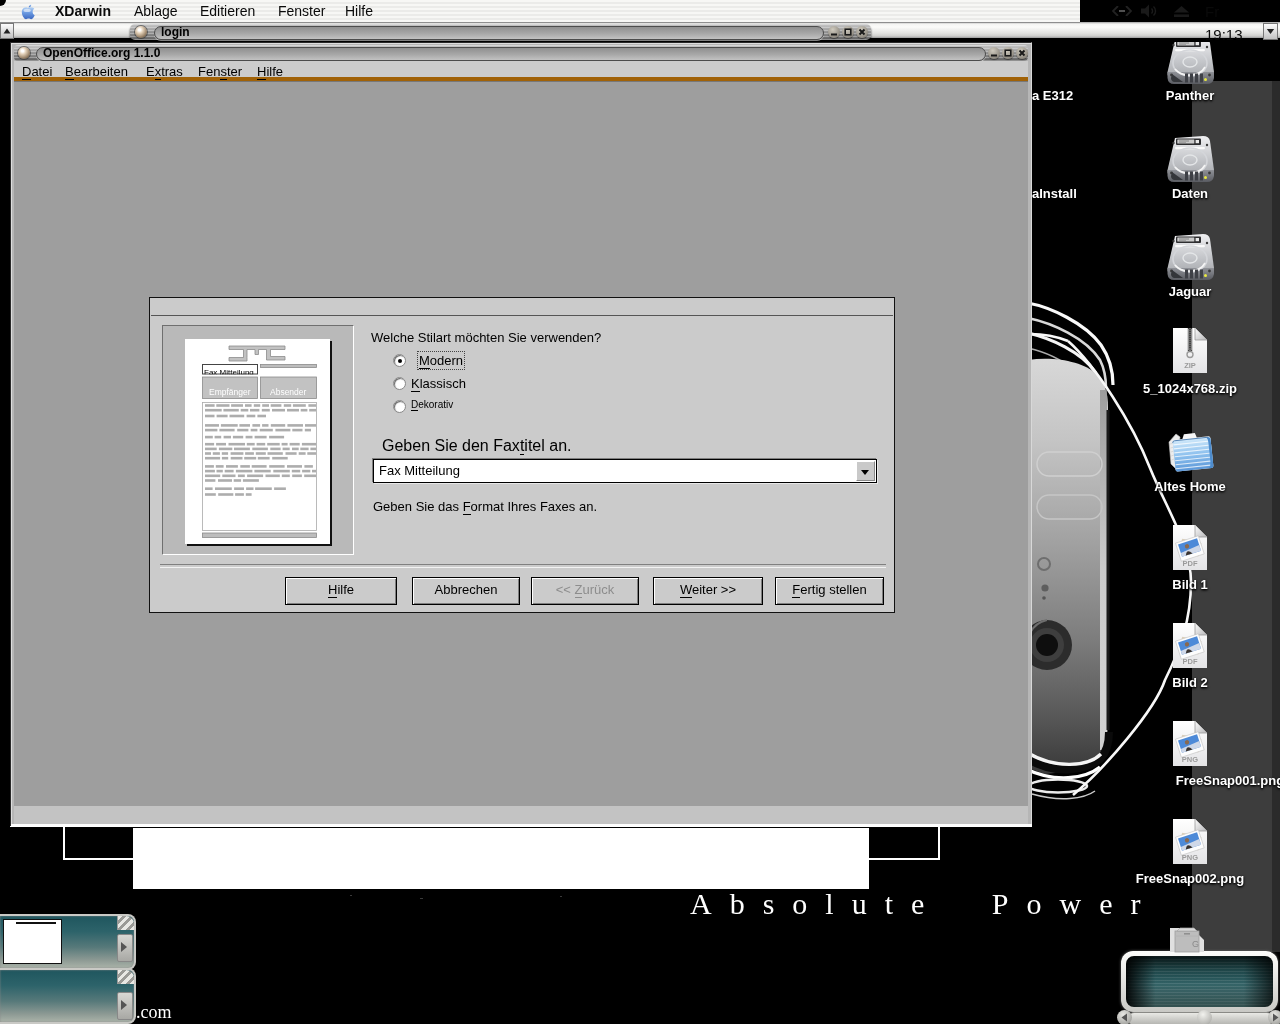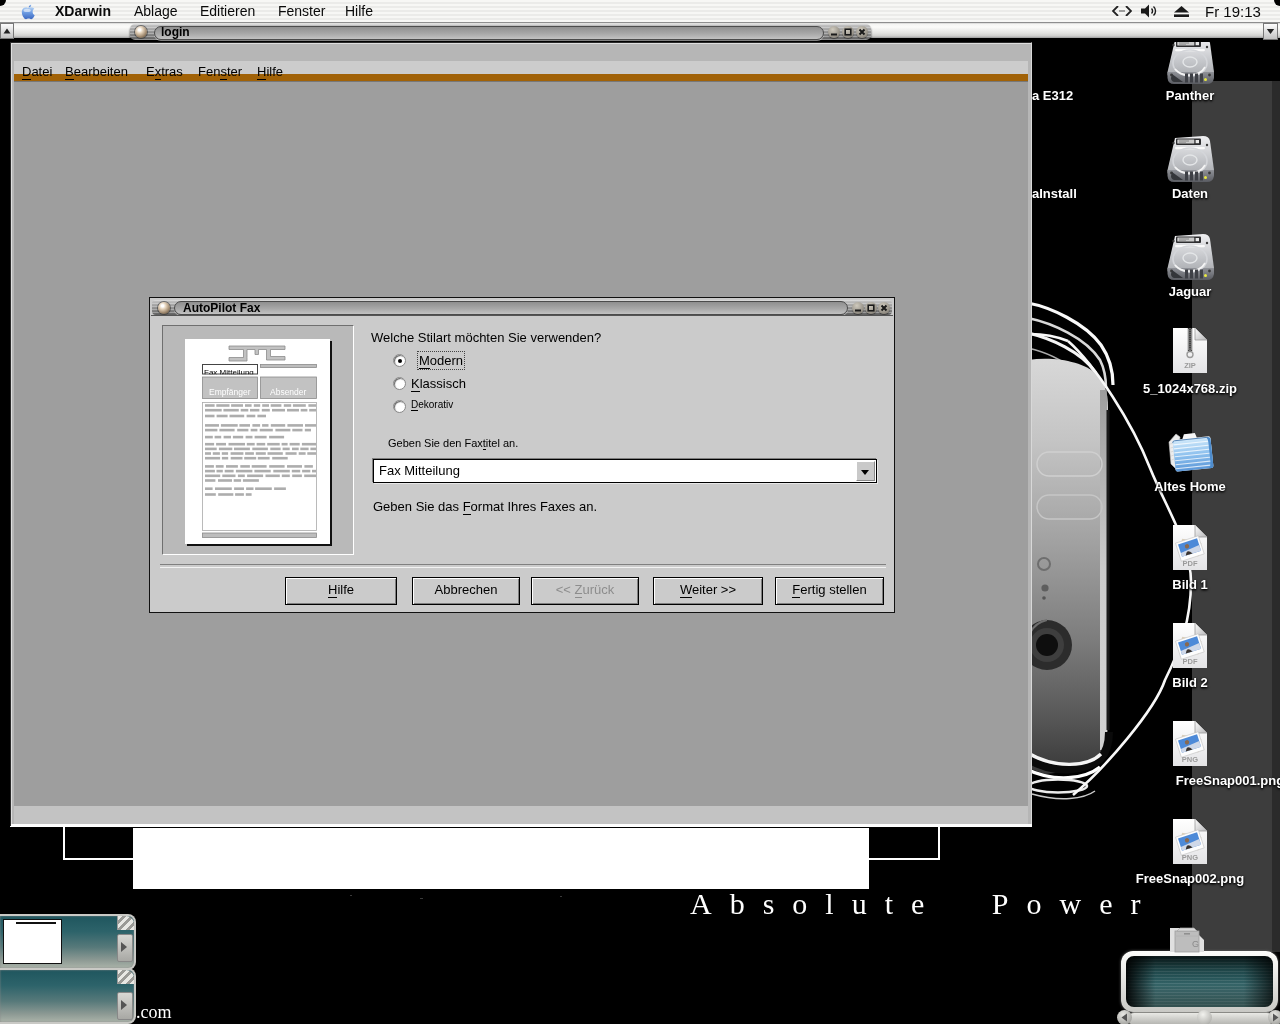--- a/index.html
+++ b/index.html
@@ -1,21 +1,21 @@
 <!DOCTYPE html>
 <html><head>
 <meta charset="utf-8">
 <style>
   html,body{margin:0;padding:0;width:1280px;height:1024px;background:#000;overflow:hidden;
     font-family:"Liberation Sans",sans-serif;}
   .abs{position:absolute;}
   
-  #menubar{position:absolute;left:0;top:0;width:1280px;height:22px;
+  #menubar{position:absolute;left:0;top:0;width:1048px;height:22px;
     background:repeating-linear-gradient(180deg,#f7f7f5 0 2px,#ebebe9 2px 4px);
-    border-bottom:1px solid #8e8e8e;z-index:40;}
+    border-bottom:1px solid #8e8e8e;z-index:40;padding-left:32px;}
   #menubar .mi{position:absolute;top:0;height:22px;line-height:23px;font-size:14px;color:#0a0a0a;}
   .corner{position:absolute;width:6px;height:6px;background:#000;z-index:60;top:0;}
   .ridge{background:
     repeating-linear-gradient(180deg,rgba(255,255,255,.30) 0 1px,rgba(255,255,255,0) 1px 3px),
     linear-gradient(180deg,#c9c9c9 0%,#a9a9a9 30%,#868686 65%,#5e5e5e 100%);}
   .pill{position:absolute;border:1px solid #4c4c4c;border-radius:8px 8px 8px 8px;
     background:linear-gradient(180deg,#8f8f8f 0%,#a8a8a8 55%,#c2c2c2 100%);
     box-shadow:0 1px 0 rgba(255,255,255,.5);}
   .sphere{position:absolute;border-radius:50%;
     background:radial-gradient(circle at 38% 32%,#fff 0 10%,#e4d2ba 30%,#a08a70 62%,#60503e 88%,#453a2e 100%);
@@ -322,59 +322,59 @@
       <svg width="12" height="12" viewBox="0 0 12 12">
         <path d="M3.5 3.5 L8.5 8.5 M8.5 3.5 L3.5 8.5" stroke="#1a1a1a" stroke-width="2"></path>
       </svg>
     </div>
 </div>
 
 <div class="abs" style="left:10px;top:42px;width:1022px;height:784px;z-index:26;
   background:#b6b6b6;border:1px solid #2a2a2a;border-right-color:#d8d8d8;box-sizing:border-box;
   box-shadow:inset 1px 1px 0 #dedede, 0 1px 0 #fff;">
 
+  <div class="abs ridge" style="left:3px;top:2px;width:1014px;height:16px;border-radius:4px;">
+    <div class="sphere" style="left:4px;top:2px;width:12px;height:12px;"></div>
+    <div class="pill" style="left:22px;top:1.5px;width:948px;height:12px;"></div>
+    <span class="abs" style="left:29px;top:1px;font-size:12px;font-weight:bold;color:#000;z-index:2;">OpenOffice.org 1.1.0</span>
+    <div class="wbtn" style="left:974px;top:2px;">
+        <svg width="12" height="12" viewBox="0 0 12 12">
+          <rect x="3" y="7.5" width="6" height="2" fill="#1a1a1a"></rect>
+        </svg>
+      </div>
+    <div class="wbtn" style="left:988px;top:2px;">
+        <svg width="12" height="12" viewBox="0 0 12 12">
+          <rect x="3.2" y="3.2" width="5.6" height="5.6" fill="none" stroke="#1a1a1a" stroke-width="1.6"></rect>
+        </svg>
+      </div>
+    <div class="wbtn" style="left:1002px;top:2px;">
+        <svg width="12" height="12" viewBox="0 0 12 12">
+          <path d="M3.5 3.5 L8.5 8.5 M8.5 3.5 L3.5 8.5" stroke="#1a1a1a" stroke-width="2"></path>
+        </svg>
+      </div>
+  </div>
 
   <div class="abs" style="left:3px;top:18px;width:1014px;height:20px;background:#cccccc;
-      border-bottom:7px solid #a16207;box-sizing:border-box;font-size:13px;color:#000;">
+      border-bottom:4px solid #a16207;box-sizing:border-box;font-size:13px;color:#000;">
     <span class="abs" style="left:8px;top:3px;"><u>D</u>atei</span>
     <span class="abs" style="left:51px;top:3px;"><u>B</u>earbeiten</span>
     <span class="abs" style="left:132px;top:3px;">E<u>x</u>tras</span>
     <span class="abs" style="left:184px;top:3px;">Fen<u>s</u>ter</span>
     <span class="abs" style="left:243px;top:3px;"><u>H</u>ilfe</span>
   </div>
 
   <div class="abs" style="left:3px;top:38px;width:1014px;height:725px;background:#9e9e9e;border-top:1px solid #787878;box-sizing:border-box;"></div>
 
   <div class="abs" style="left:3px;top:763px;width:1014px;height:19px;background:#c3c3c3;"></div>
   <div class="abs" style="left:0px;top:781px;width:1021px;height:2px;background:#fdfdfd;"></div>
 </div>
 
 <div class="abs" style="left:149px;top:297px;width:746px;height:316px;z-index:30;
   background:#cbcbcb;border:1px solid #111;box-sizing:border-box;">
 
-  <div class="abs ridge" style="left:2px;top:2px;width:740px;height:15px;border-radius:4px;">
-    <div class="sphere" style="left:6px;top:1.5px;width:12px;height:12px;"></div>
-    <div class="pill" style="left:22px;top:1px;width:672px;height:12px;"></div>
-    <span class="abs" style="left:31px;top:0.5px;font-size:12px;font-weight:bold;color:#000;z-index:2;">AutoPilot Fax</span>
-    <div class="wbtn" style="left:700px;top:1.5px;">
-        <svg width="12" height="12" viewBox="0 0 12 12">
-          <rect x="3" y="7.5" width="6" height="2" fill="#1a1a1a"></rect>
-        </svg>
-      </div>
-    <div class="wbtn" style="left:713px;top:1.5px;">
-        <svg width="12" height="12" viewBox="0 0 12 12">
-          <rect x="3.2" y="3.2" width="5.6" height="5.6" fill="none" stroke="#1a1a1a" stroke-width="1.6"></rect>
-        </svg>
-      </div>
-    <div class="wbtn" style="left:726px;top:1.5px;">
-        <svg width="12" height="12" viewBox="0 0 12 12">
-          <path d="M3.5 3.5 L8.5 8.5 M8.5 3.5 L3.5 8.5" stroke="#1a1a1a" stroke-width="2"></path>
-        </svg>
-      </div>
-  </div>
   <div class="abs" style="left:1px;top:17px;width:742px;height:1px;background:#555;"></div>
 
   <div class="abs sunken" style="left:12px;top:27px;width:190px;height:228px;background:#b9b9b9;"></div>
   <svg class="abs" style="left:35px;top:41px;will-change:transform;" width="148" height="208" viewBox="0 0 148 208">
     <rect x="0" y="0" width="145" height="205" fill="#fff"></rect>
     <rect x="145" y="2" width="2" height="205" fill="#111"></rect>
     <rect x="2" y="205" width="145" height="2" fill="#111"></rect>
 
     <g fill="#c2c2c2" stroke="#8b8b8b" stroke-width="0.8">
       <path d="M44 7 L100 7 L100 10.5 L85.5 10.5 L85.5 17.5 L100 17.5 L100 21 L81.5 21 L81.5 10.5 L73.5 10.5 L73.5 15.5 L70 15.5 L70 10.5 L62 10.5 L62 18.5 L62 18.5 L62 18.5 L62 22 L44 22 L44 18.5 L58.5 18.5 L58.5 10.5 L44 10.5 Z"></path>
@@ -525,21 +525,21 @@
      <div class="abs" style="left:3.5px;top:3.5px;width:4px;height:4px;border-radius:50%;background:#000;"></div>
     </div>
   <span class="abs" style="left:261px;top:55px;font-size:13px;outline:1px dotted #444;outline-offset:1px;margin-left:8px;"><u>M</u>odern</span>
   <div class="abs" style="left:243px;top:79px;width:13px;height:13px;border-radius:50%;background:#fff;
      box-shadow:inset 1px 1px 1px #666,inset -1px -1px 1px #fff;border:1px solid #888;box-sizing:border-box;"></div>
   <span class="abs" style="left:261px;top:78px;font-size:13px;"><u>K</u>lassisch</span>
   <div class="abs" style="left:243px;top:102px;width:13px;height:13px;border-radius:50%;background:#fff;
      box-shadow:inset 1px 1px 1px #666,inset -1px -1px 1px #fff;border:1px solid #888;box-sizing:border-box;"></div>
   <span class="abs" style="left:261px;top:101px;font-size:10px;"><u>D</u>ekorativ</span>
 
-  <span class="abs" style="left:238px;top:139px;font-size:11px;">Geben Sie den Fax<u>t</u>itel an.</span>
+  <span class="abs" style="left:232px;top:139px;font-size:16px;">Geben Sie den Fax<u>t</u>itel an.</span>
   <div class="combo" style="left:223px;top:161px;width:502px;height:22px;">
     <span style="position:absolute;left:5px;top:0px;">Fax Mitteilung</span>
       <div class="cb"></div>
     </div>
   <span class="abs" style="left:223px;top:201px;font-size:13px;">Geben Sie das <u>F</u>ormat Ihres Faxes an.</span>
 
   <div class="abs" style="left:10px;top:266px;width:726px;height:2px;border-top:1px solid #808080;border-bottom:1px solid #f2f2f2;"></div>
 
   <div class="obtn" style="left:135px;top:279px;width:110px;"><u>H</u>ilfe</div>
   <div class="obtn" style="left:262px;top:279px;width:106px;">Abbrechen</div>

